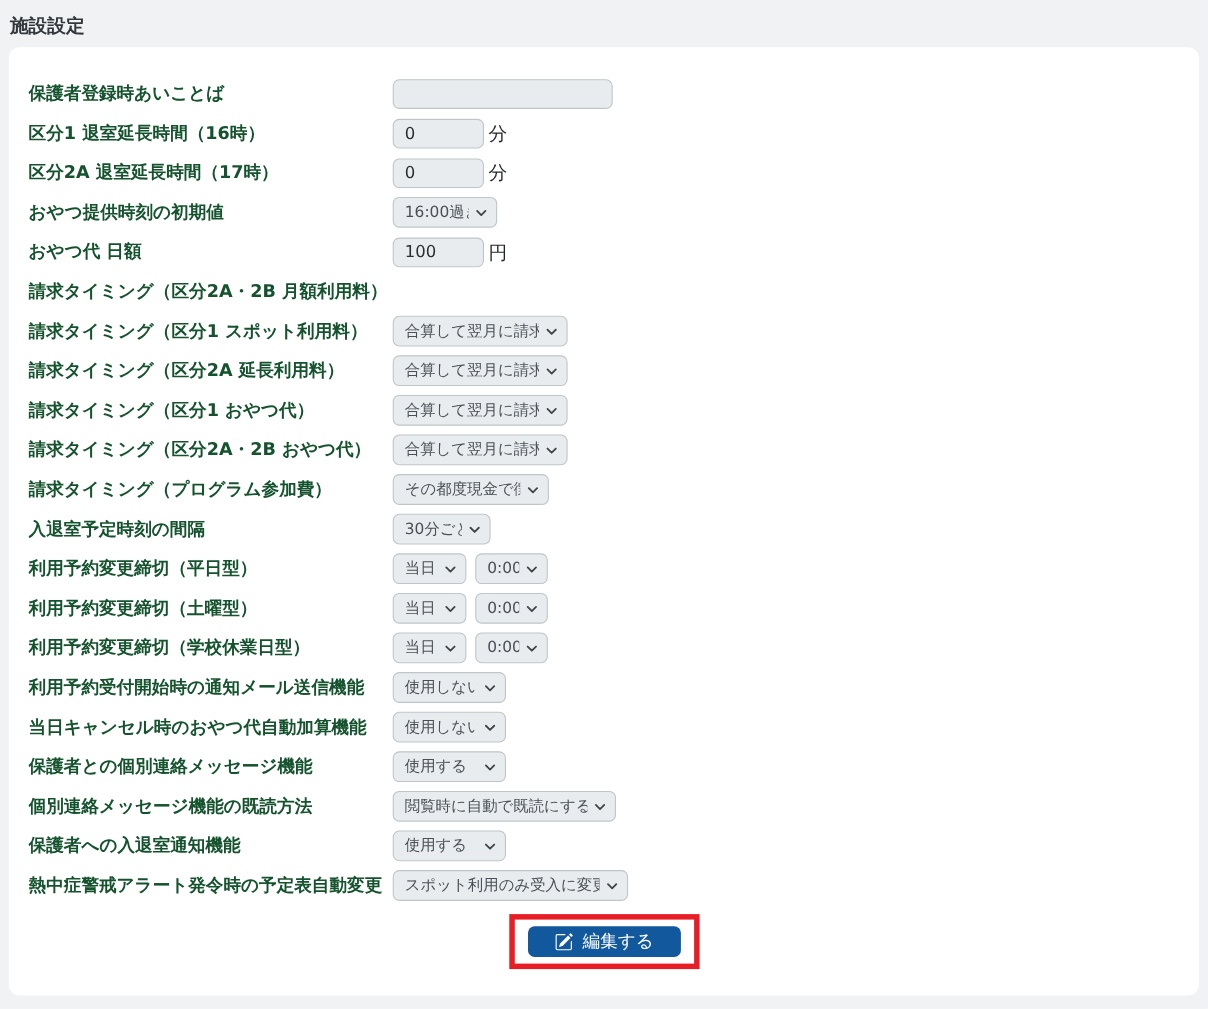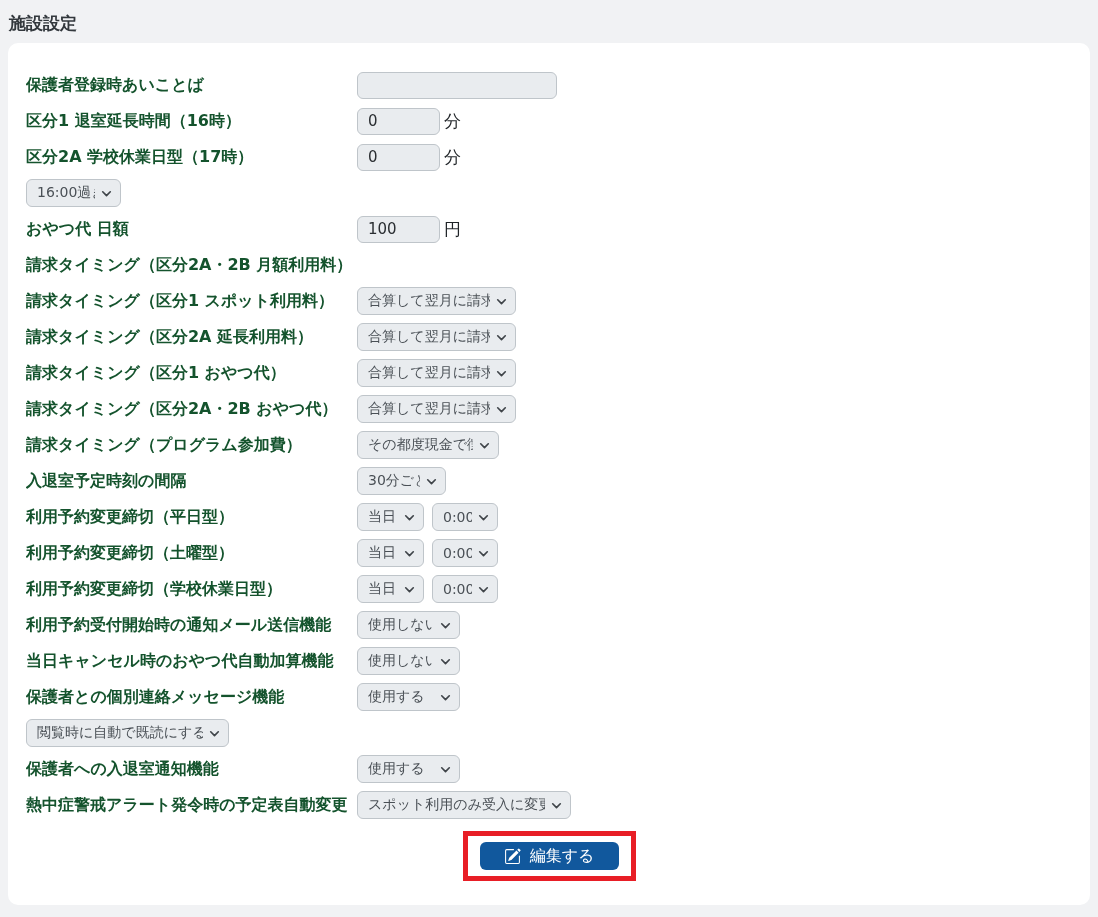--- a/index.html
+++ b/index.html
@@ -114,28 +114,29 @@
 
   <div class="form-row">
     <span class="form-label">区分1 退室延長時間（16時）</span>
     <span class="ctrl">
         <input class="field" style="width: 83px;" type="text" value="0">
         <span class="suffix">分</span>
       </span>
   </div>
 
   <div class="form-row">
-    <span class="form-label">区分2A 学校休業日型（17時）</span>
+    <span class="form-label">区分2A 退室延長時間（17時）</span>
     <span class="ctrl">
         <input class="field" style="width: 83px;" type="text" value="0">
         <span class="suffix">分</span>
       </span>
   </div>
 
   <div class="form-row">
+    <span class="form-label">おやつ提供時刻の初期値</span>
     <span class="ctrl">
       <span class="sel" style="width:95px">
         <span class="sel-text">16:00過ぎ</span>
         <span class="caret">
             <svg width="11" height="11" viewBox="0 0 16 16">
               <path d="M2.5 5.5l5.5 5.5 5.5-5.5" stroke="#3f4449" stroke-width="2.4" fill="none" stroke-linecap="round" stroke-linejoin="round"></path>
             </svg>
           </span>
       </span>
     </span>
@@ -339,20 +340,21 @@
         <span class="caret">
             <svg width="11" height="11" viewBox="0 0 16 16">
               <path d="M2.5 5.5l5.5 5.5 5.5-5.5" stroke="#3f4449" stroke-width="2.4" fill="none" stroke-linecap="round" stroke-linejoin="round"></path>
             </svg>
           </span>
       </span>
     </span>
   </div>
 
   <div class="form-row">
+    <span class="form-label">個別連絡メッセージ機能の既読方法</span>
     <span class="ctrl">
       <span class="sel" style="width:203px">
         <span class="sel-text">閲覧時に自動で既読にする</span>
         <span class="caret">
             <svg width="11" height="11" viewBox="0 0 16 16">
               <path d="M2.5 5.5l5.5 5.5 5.5-5.5" stroke="#3f4449" stroke-width="2.4" fill="none" stroke-linecap="round" stroke-linejoin="round"></path>
             </svg>
           </span>
       </span>
     </span>

